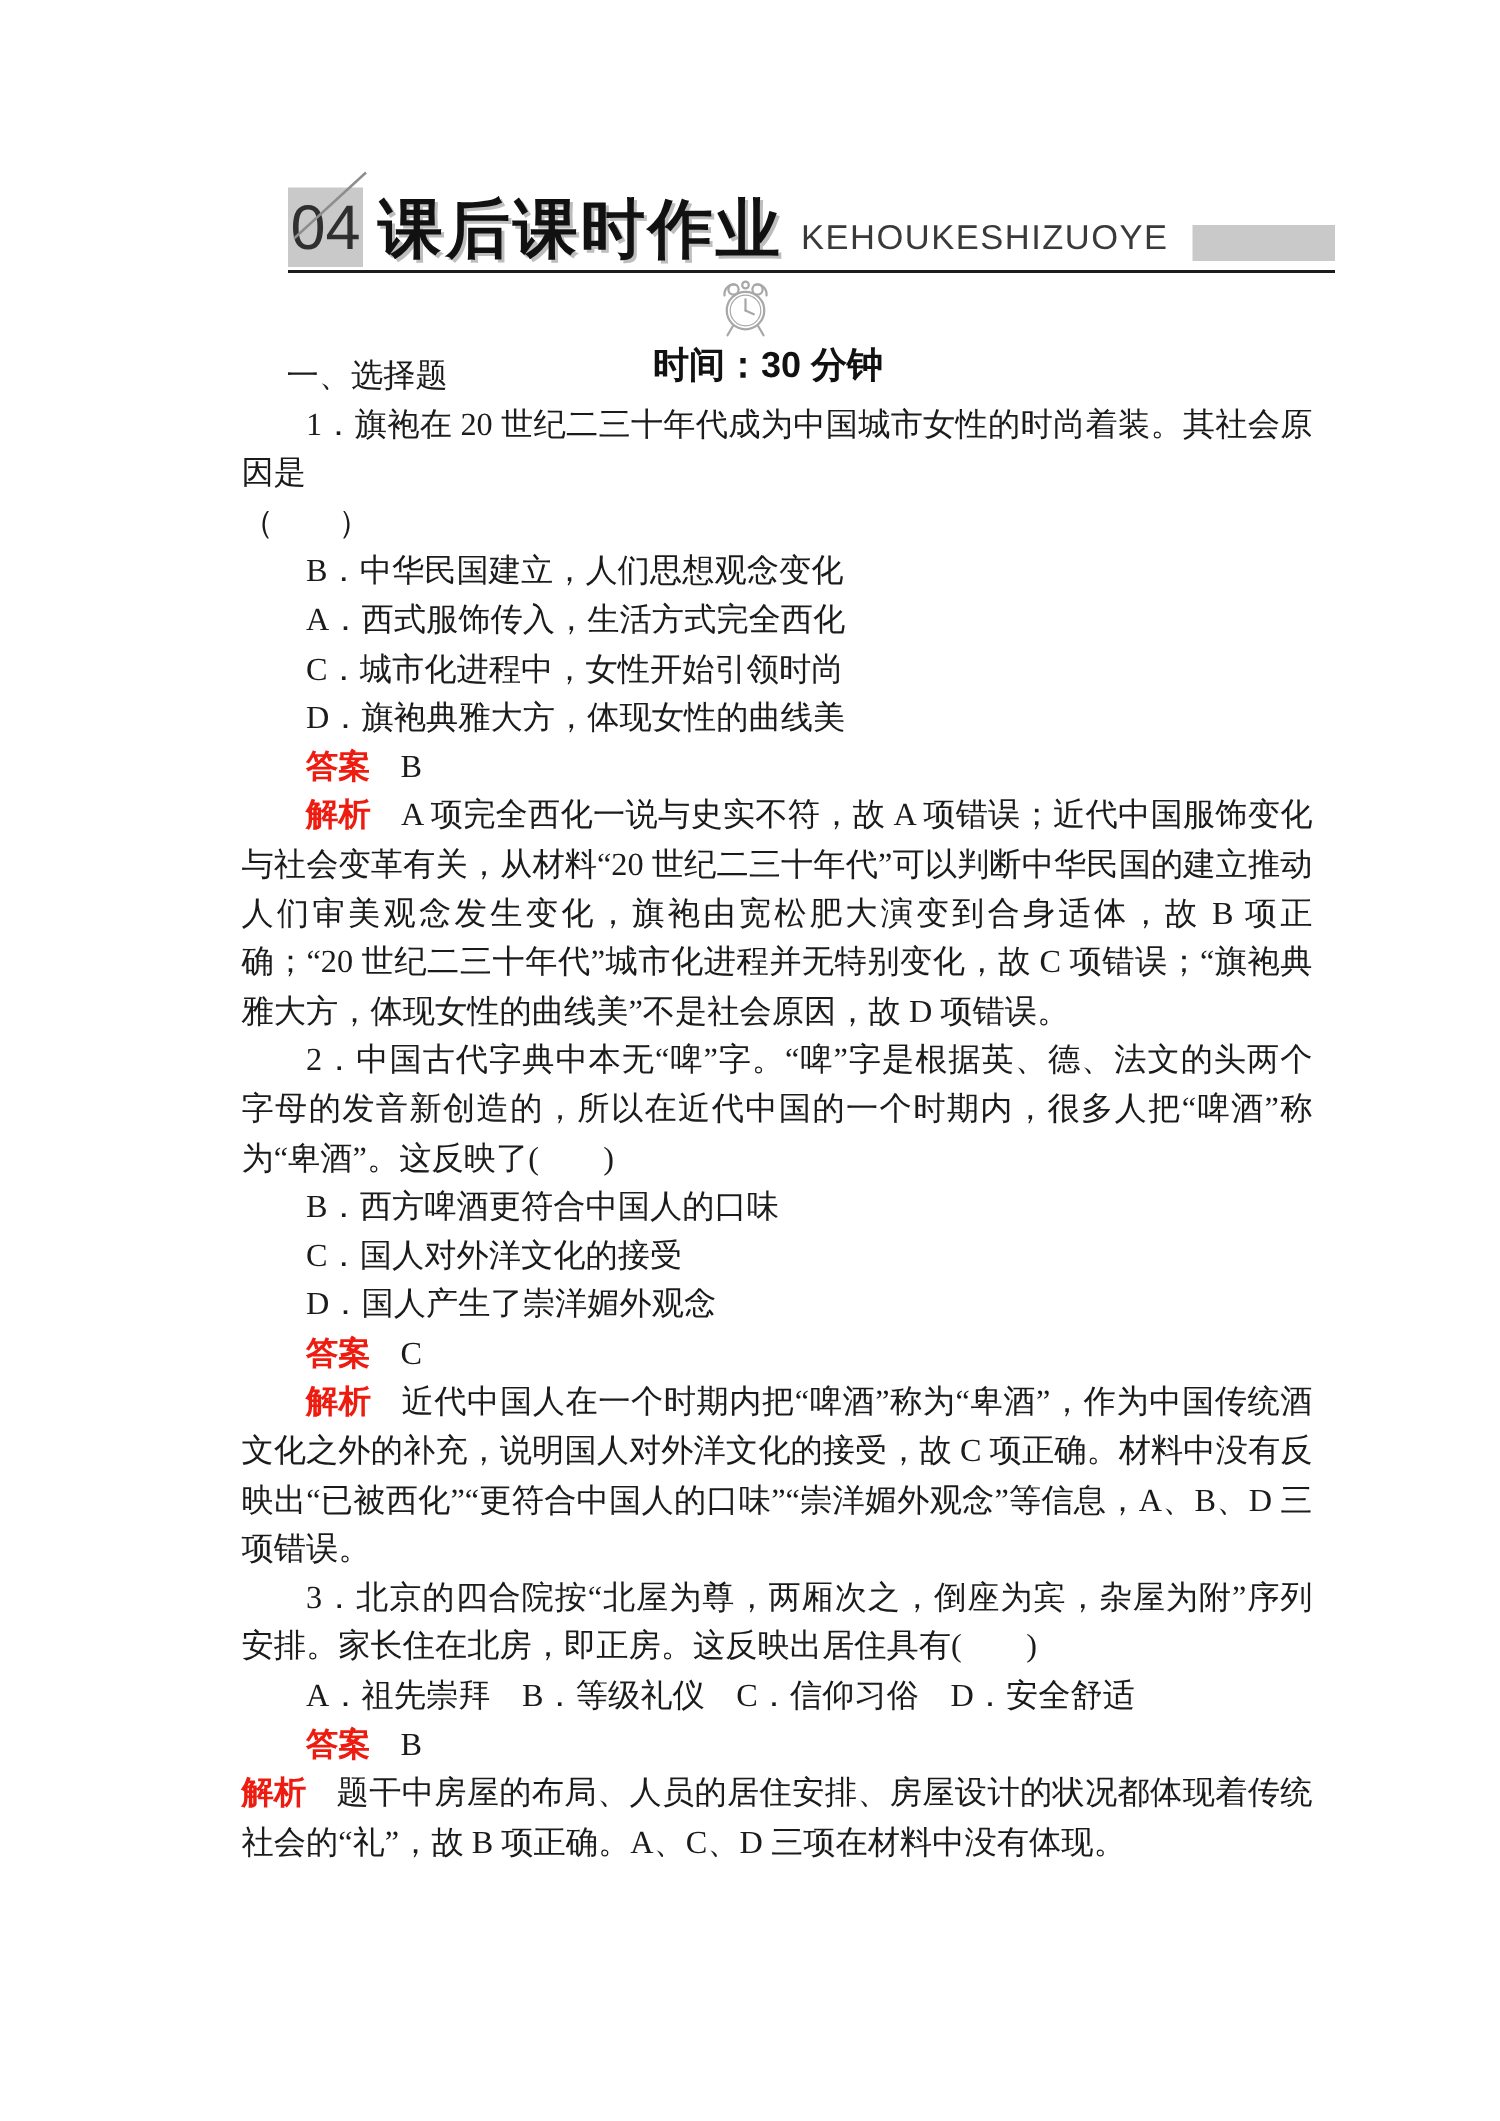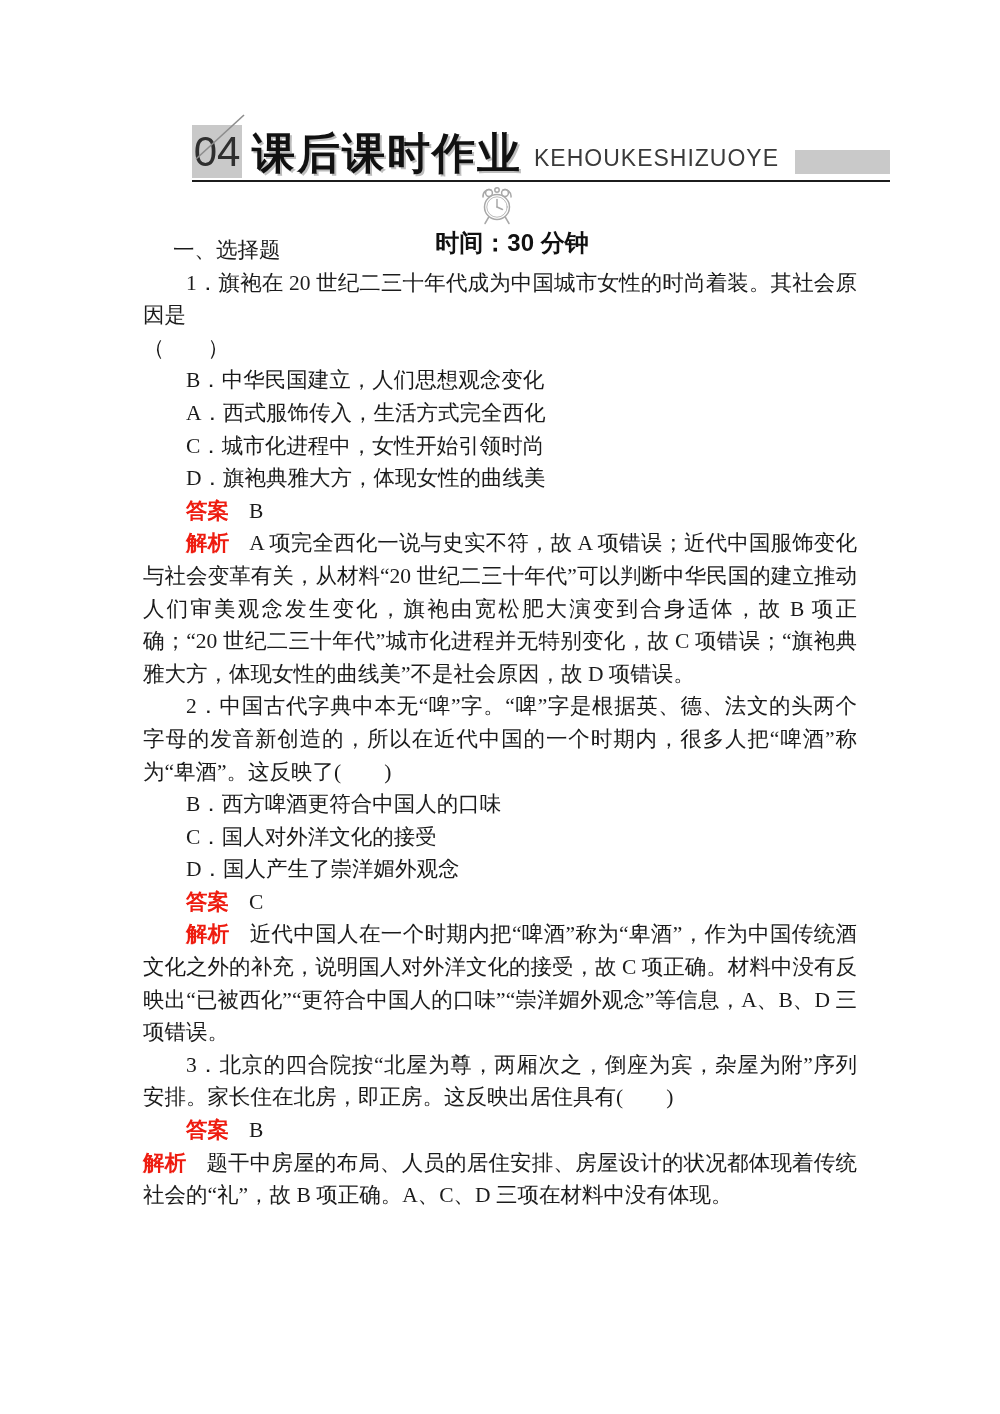--- a/index.html
+++ b/index.html
@@ -50,21 +50,21 @@
     padding-left: 24px; box-sizing: border-box; flex-direction: column;
   }
   .clock-icon { margin-right: 30px; display: inline-flex; }
   .time-text {
     font-family: "Liberation Sans", sans-serif;
     font-weight: 700; font-size: 24px; color: #111;
   }
 
   
   .body-text {
-    position: absolute; left: 143px; top: 234px; width: 714px;
+    position: absolute; left: 161px; top: 234px; width: 714px;
     font-size: 21.5px; line-height: 32.6px;
     text-align: justify;
   }
   .body-text p { margin: 0; }
   .indent { text-indent: 2em; }
   .no-indent { text-indent: 0; }
   .section-heading { text-indent: 30px; }
   .option { text-indent: 2em; }
   .label {
     color: #ee1c10;
@@ -134,18 +134,19 @@
       <p class="indent">2．中国古代字典中本无“啤”字。“啤”字是根据英、德、法文的头两个字母的发音新创造的，所以在近代中国的一个时期内，很多人把“啤酒”称为“卑酒”。这反映了(　　)</p>
       <p class="option">B．西方啤酒更符合中国人的口味</p>
       <p class="option">C．国人对外洋文化的接受</p>
       <p class="option">D．国人产生了崇洋媚外观念</p>
       <p class="indent"><span class="label">答案</span><span class="ans-letter">C</span></p>
       <p class="indent"><span class="label">解析</span><span>近代中国人在一个时期内把“啤酒”称为“卑酒”，作为中国传统酒文化之外的补充，说明国人对外洋文化的接受，故 C 项正确。材料中没有反映出“已被西化”“更符合中国人的口味”“崇洋媚外观念”等信息，A、B、D 三项错误。</span></p>
     </div>
 
     <div>
       <p class="indent">3．北京的四合院按“北屋为尊，两厢次之，倒座为宾，杂屋为附”序列安排。家长住在北房，即正房。这反映出居住具有(　　)</p>
+      <p class="option"><span class="opt-inline">A．祖先崇拜</span><span class="opt-inline">B．等级礼仪</span><span class="opt-inline">C．信仰习俗</span><span class="opt-inline">D．安全舒适</span></p>
       <p class="indent"><span class="label">答案</span><span class="ans-letter">B</span></p>
       <p class="no-indent"><span class="label">解析</span><span>题干中房屋的布局、人员的居住安排、房屋设计的状况都体现着传统社会的“礼”，故 B 项正确。A、C、D 三项在材料中没有体现。</span></p>
     </div>
 
   </div>
 </div>
 
 </body></html>

